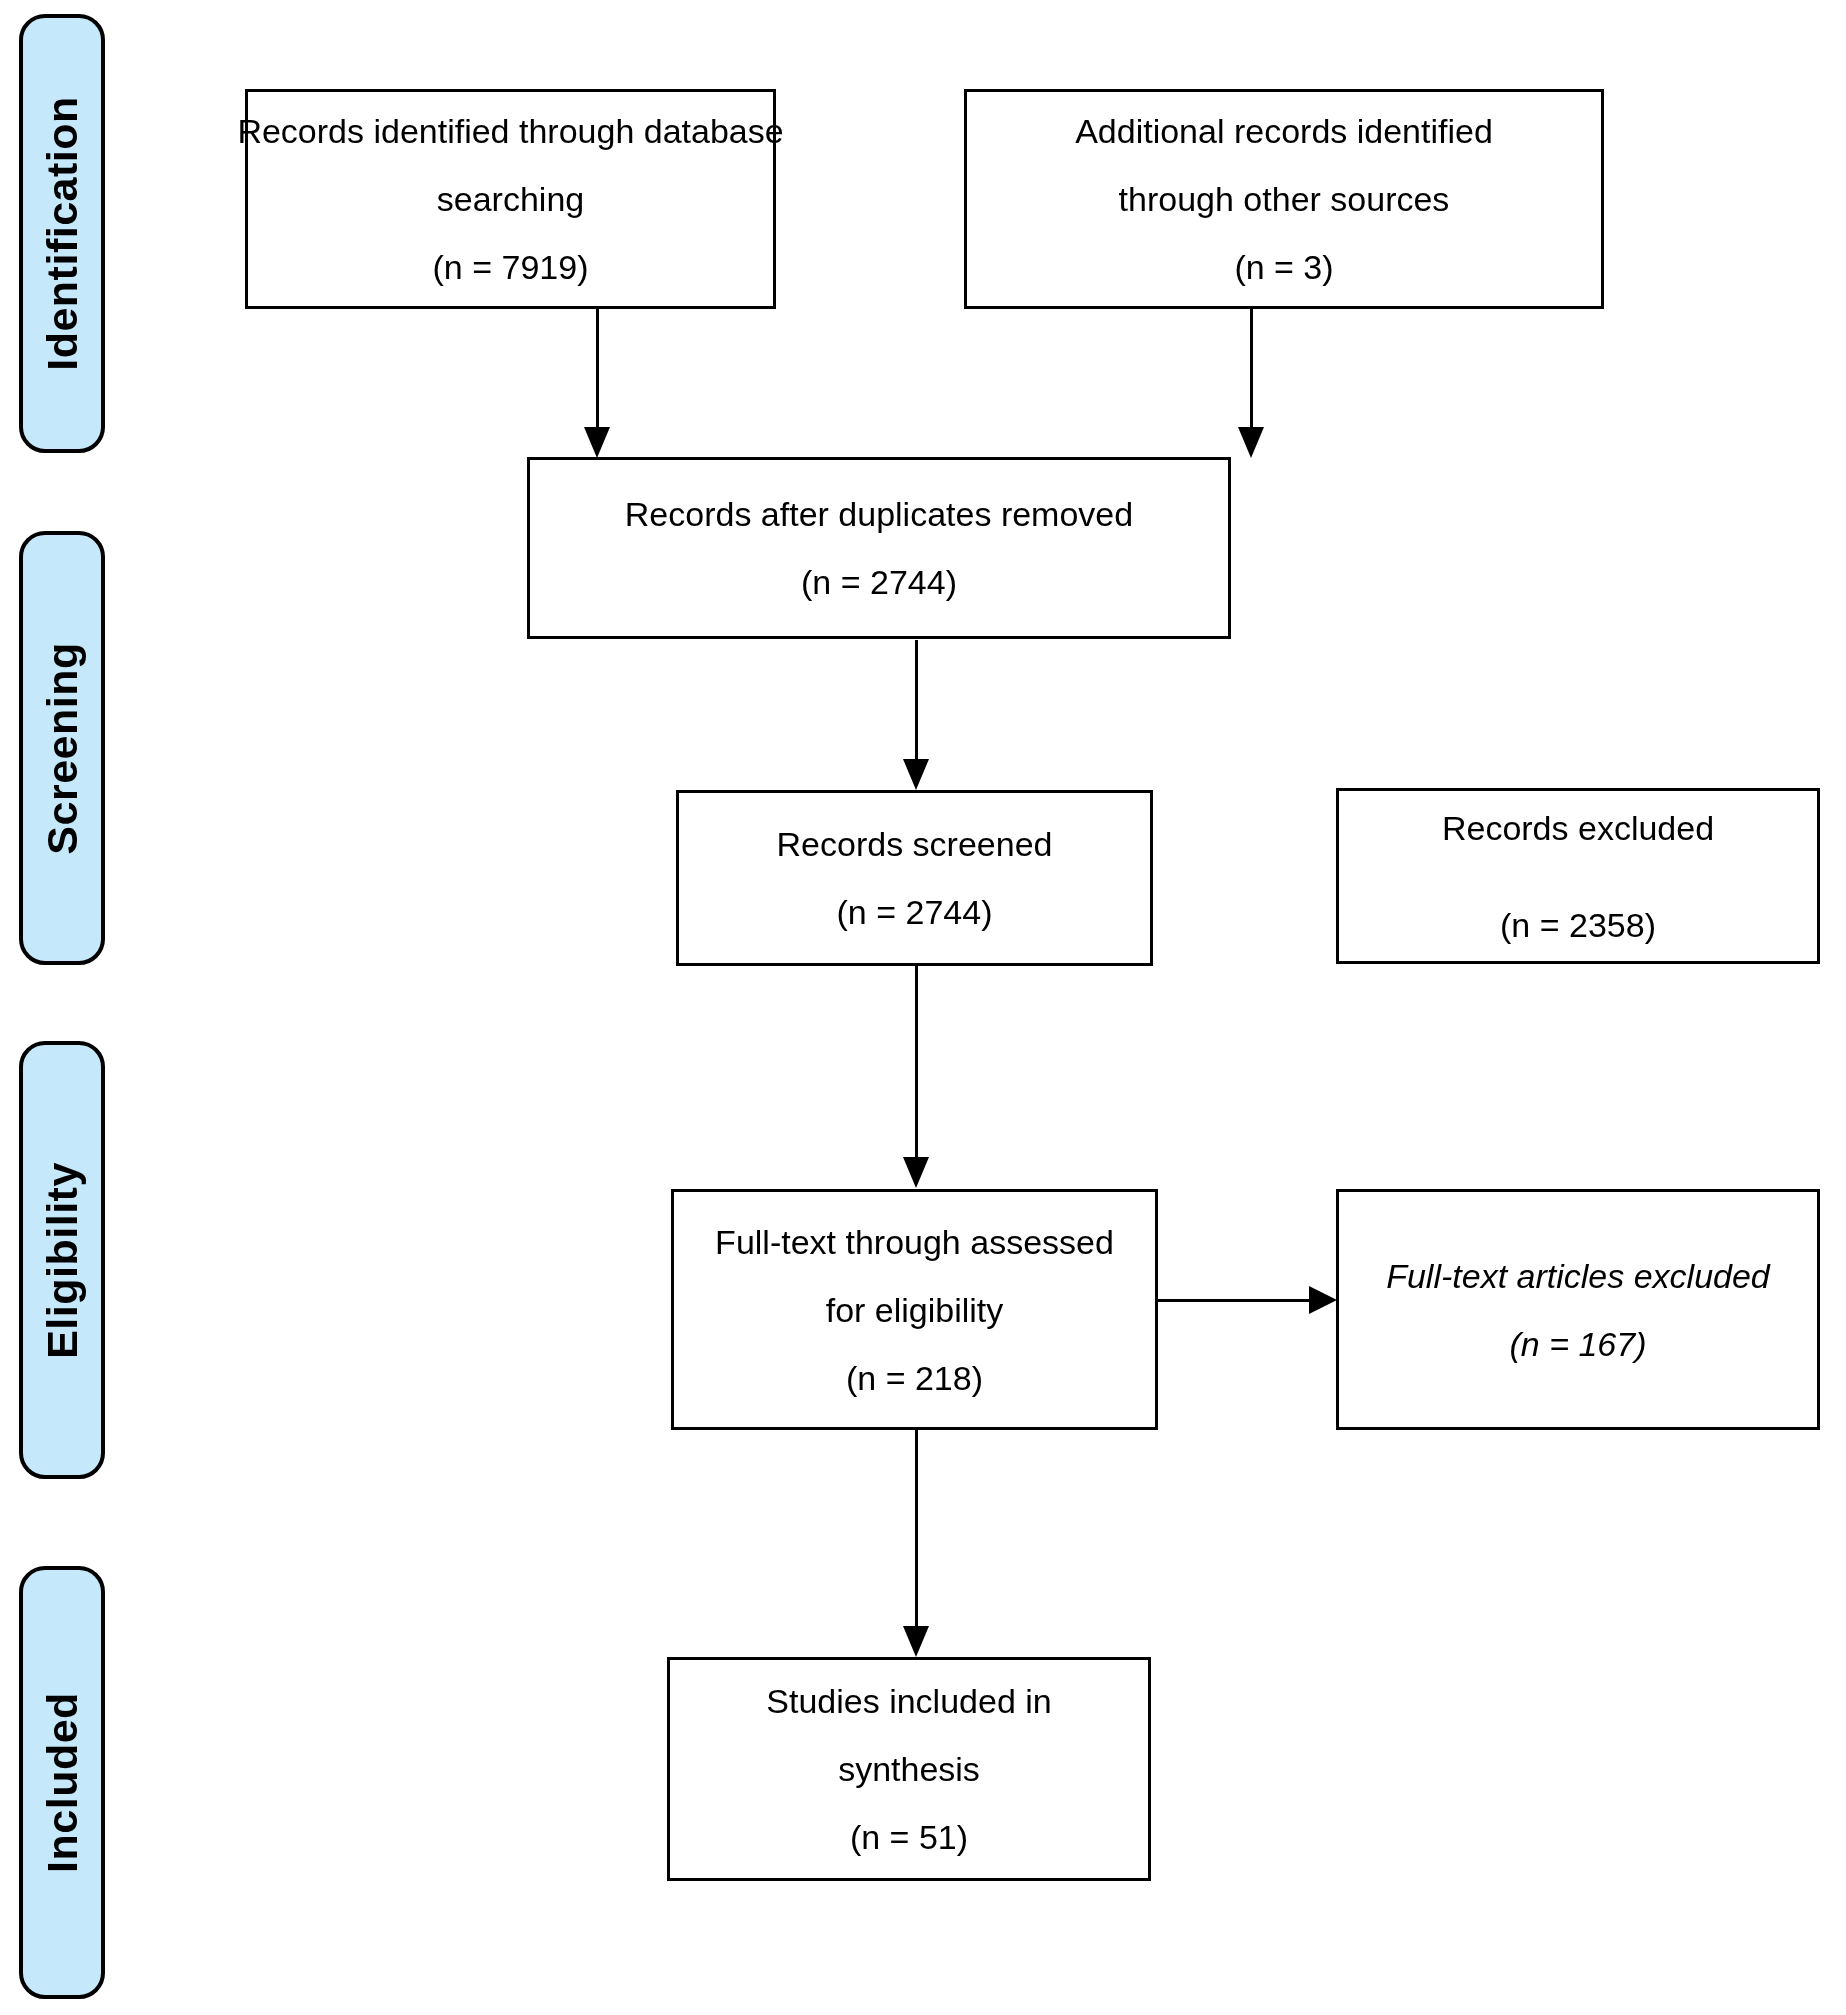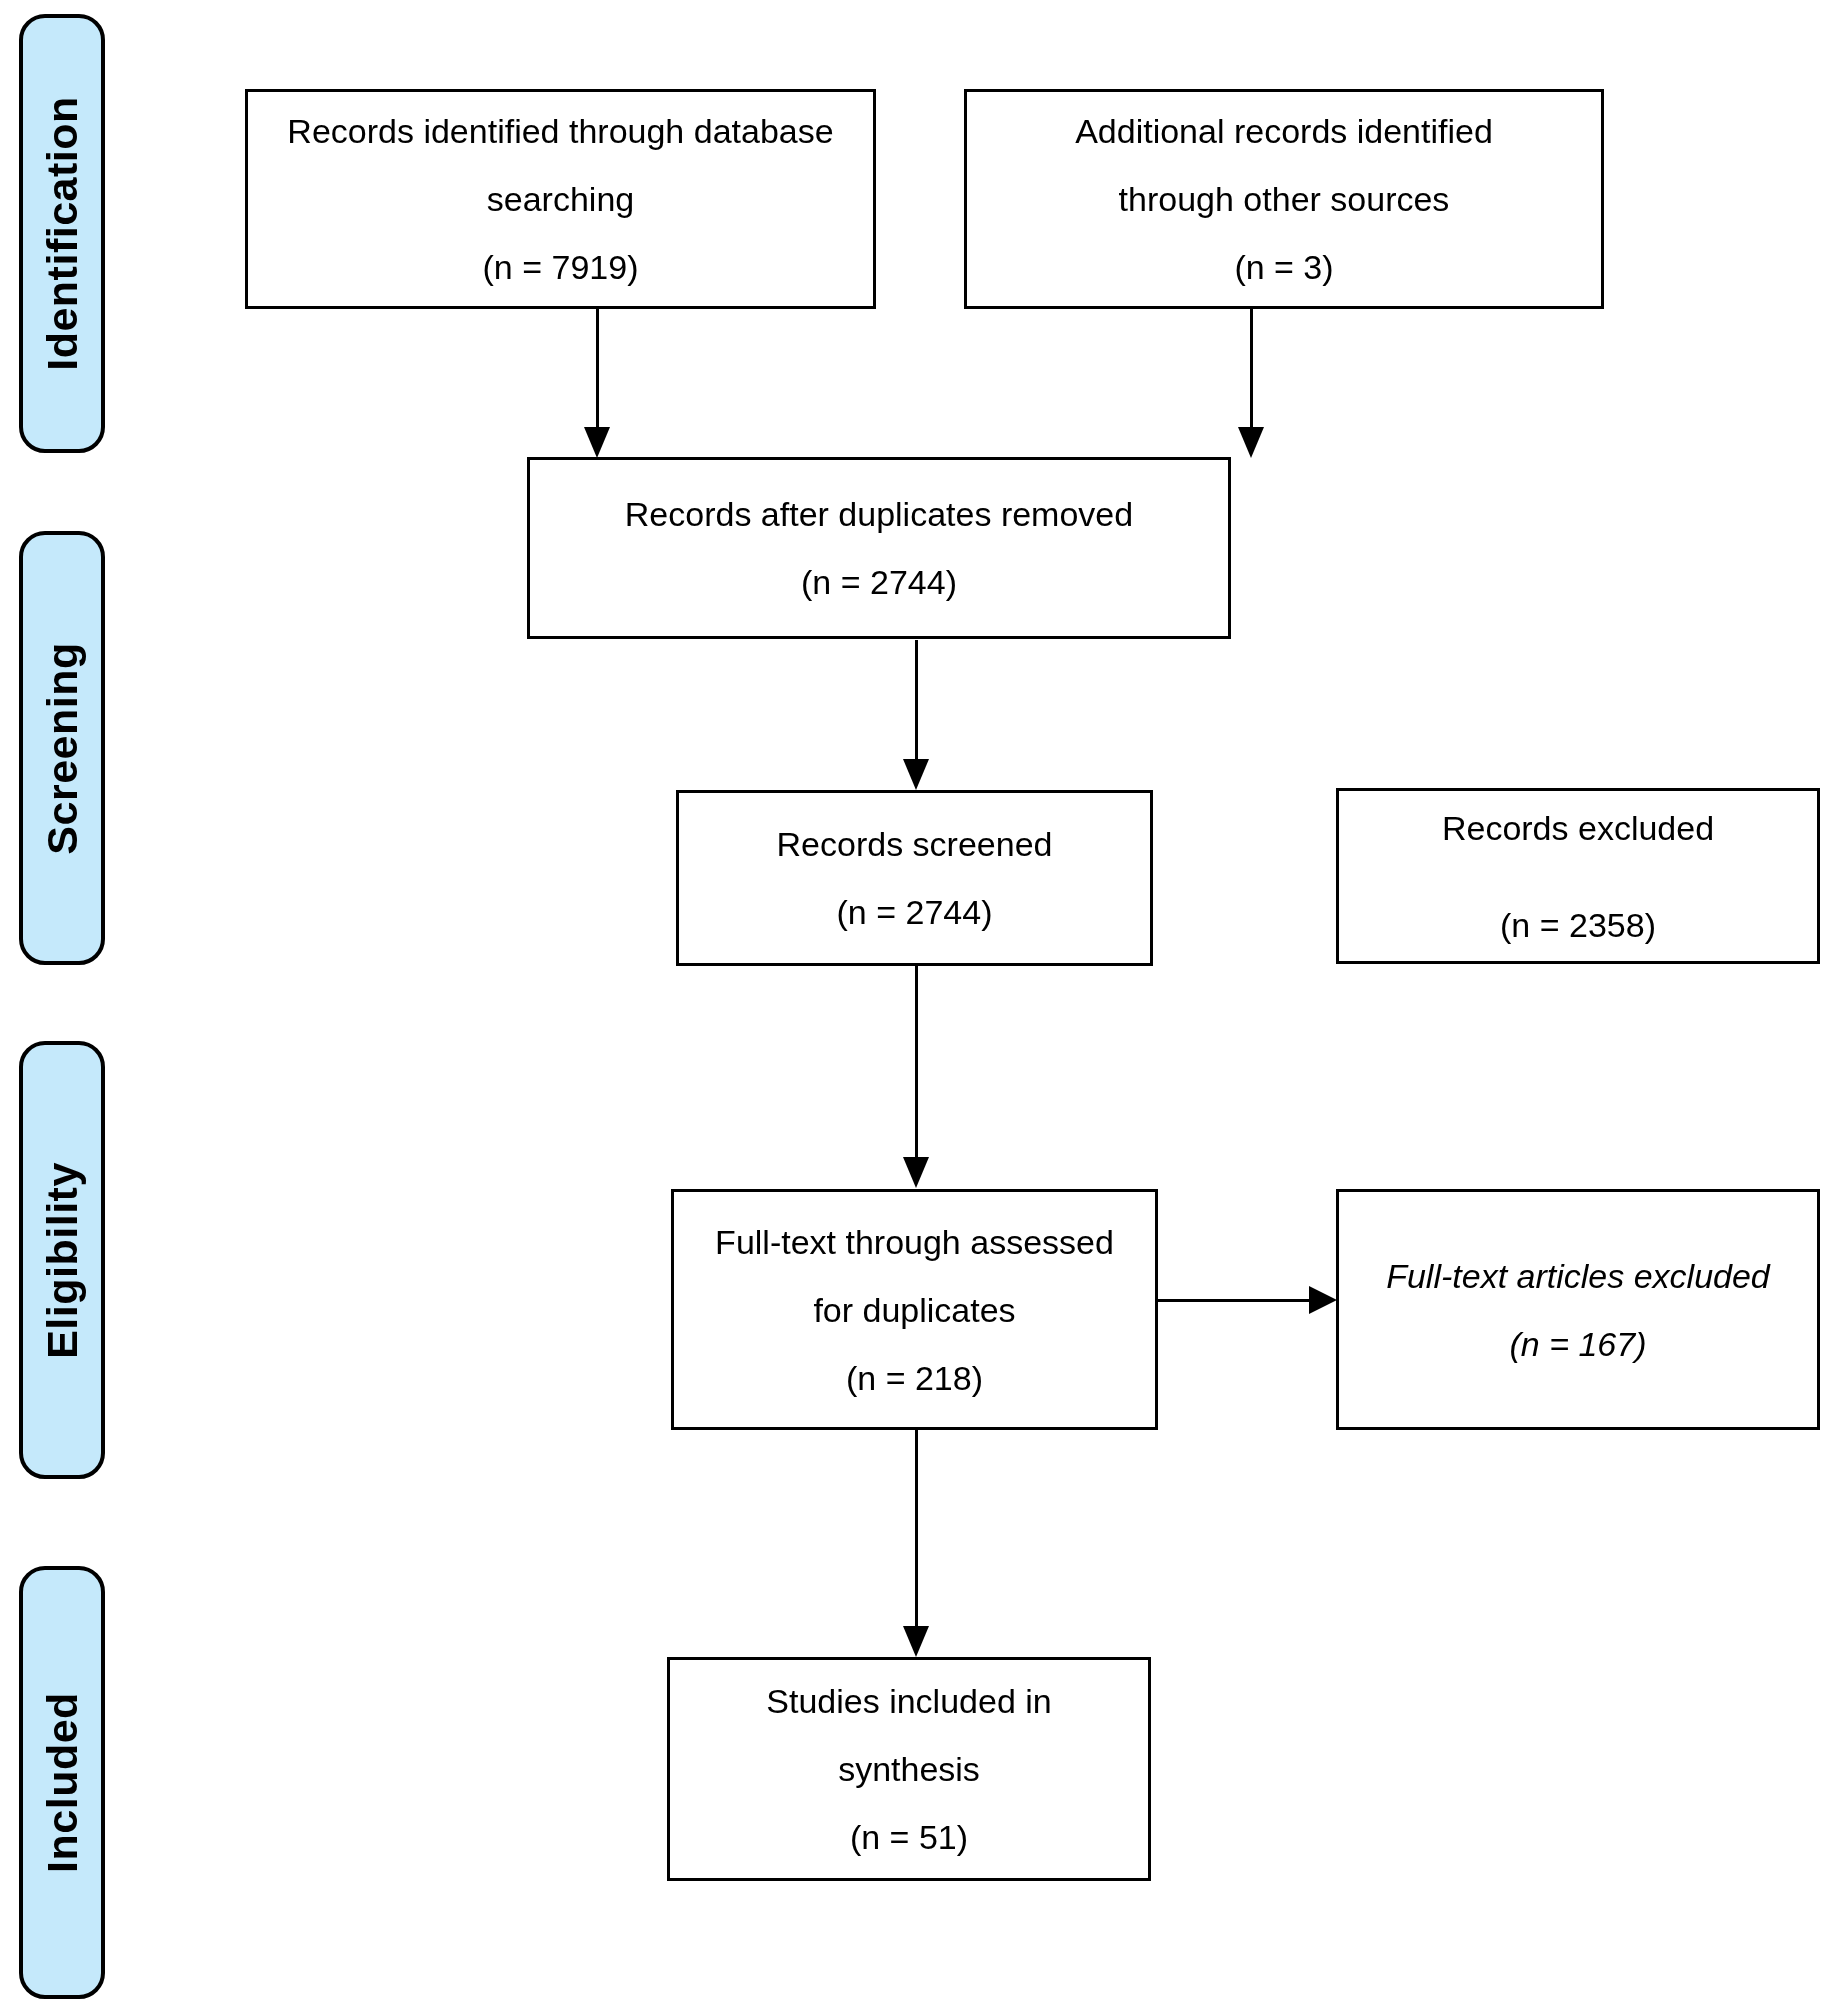--- a/index.html
+++ b/index.html
@@ -54,21 +54,21 @@
     box-sizing:border-box;
     display:flex;
     flex-direction:column;
     align-items:center;
     justify-content:center;
     text-align:center;
     font-size:34px;
     line-height:68px;
     white-space:nowrap;
   }
-  .box-identified{left:245px;top:89px;width:631px;height:220px;}
+  .box-identified{left:245px;top:89px;width:531px;height:220px;}
   .box-additional{left:964px;top:89px;width:640px;height:220px;}
   .box-deduplicated{left:527px;top:457px;width:704px;height:182px;}
   .box-screened{left:676px;top:790px;width:477px;height:176px;}
   .box-records-excluded{left:1336px;top:788px;width:484px;height:176px;gap:29px;}
   .box-fulltext-assessed{left:671px;top:1189px;width:487px;height:241px;}
   .box-fulltext-excluded{left:1336px;top:1189px;width:484px;height:241px;font-style:italic;}
   .box-included-synthesis{left:667px;top:1657px;width:484px;height:224px;}
 
   
   .varrow{
@@ -149,21 +149,21 @@
     <div>(n = 2744)</div>
   </div>
 
   <div class="box box-records-excluded">
     <div>Records excluded</div>
     <div>(n = 2358)</div>
   </div>
 
   <div class="box box-fulltext-assessed">
     <div>Full-text through assessed</div>
-    <div>for duplicates</div>
+    <div>for eligibility</div>
     <div>(n = 218)</div>
   </div>
 
   <div class="box box-fulltext-excluded">
     <div>Full-text articles excluded</div>
     <div>(n = 167)</div>
   </div>
 
   <div class="box box-included-synthesis">
     <div>Studies included in</div>

